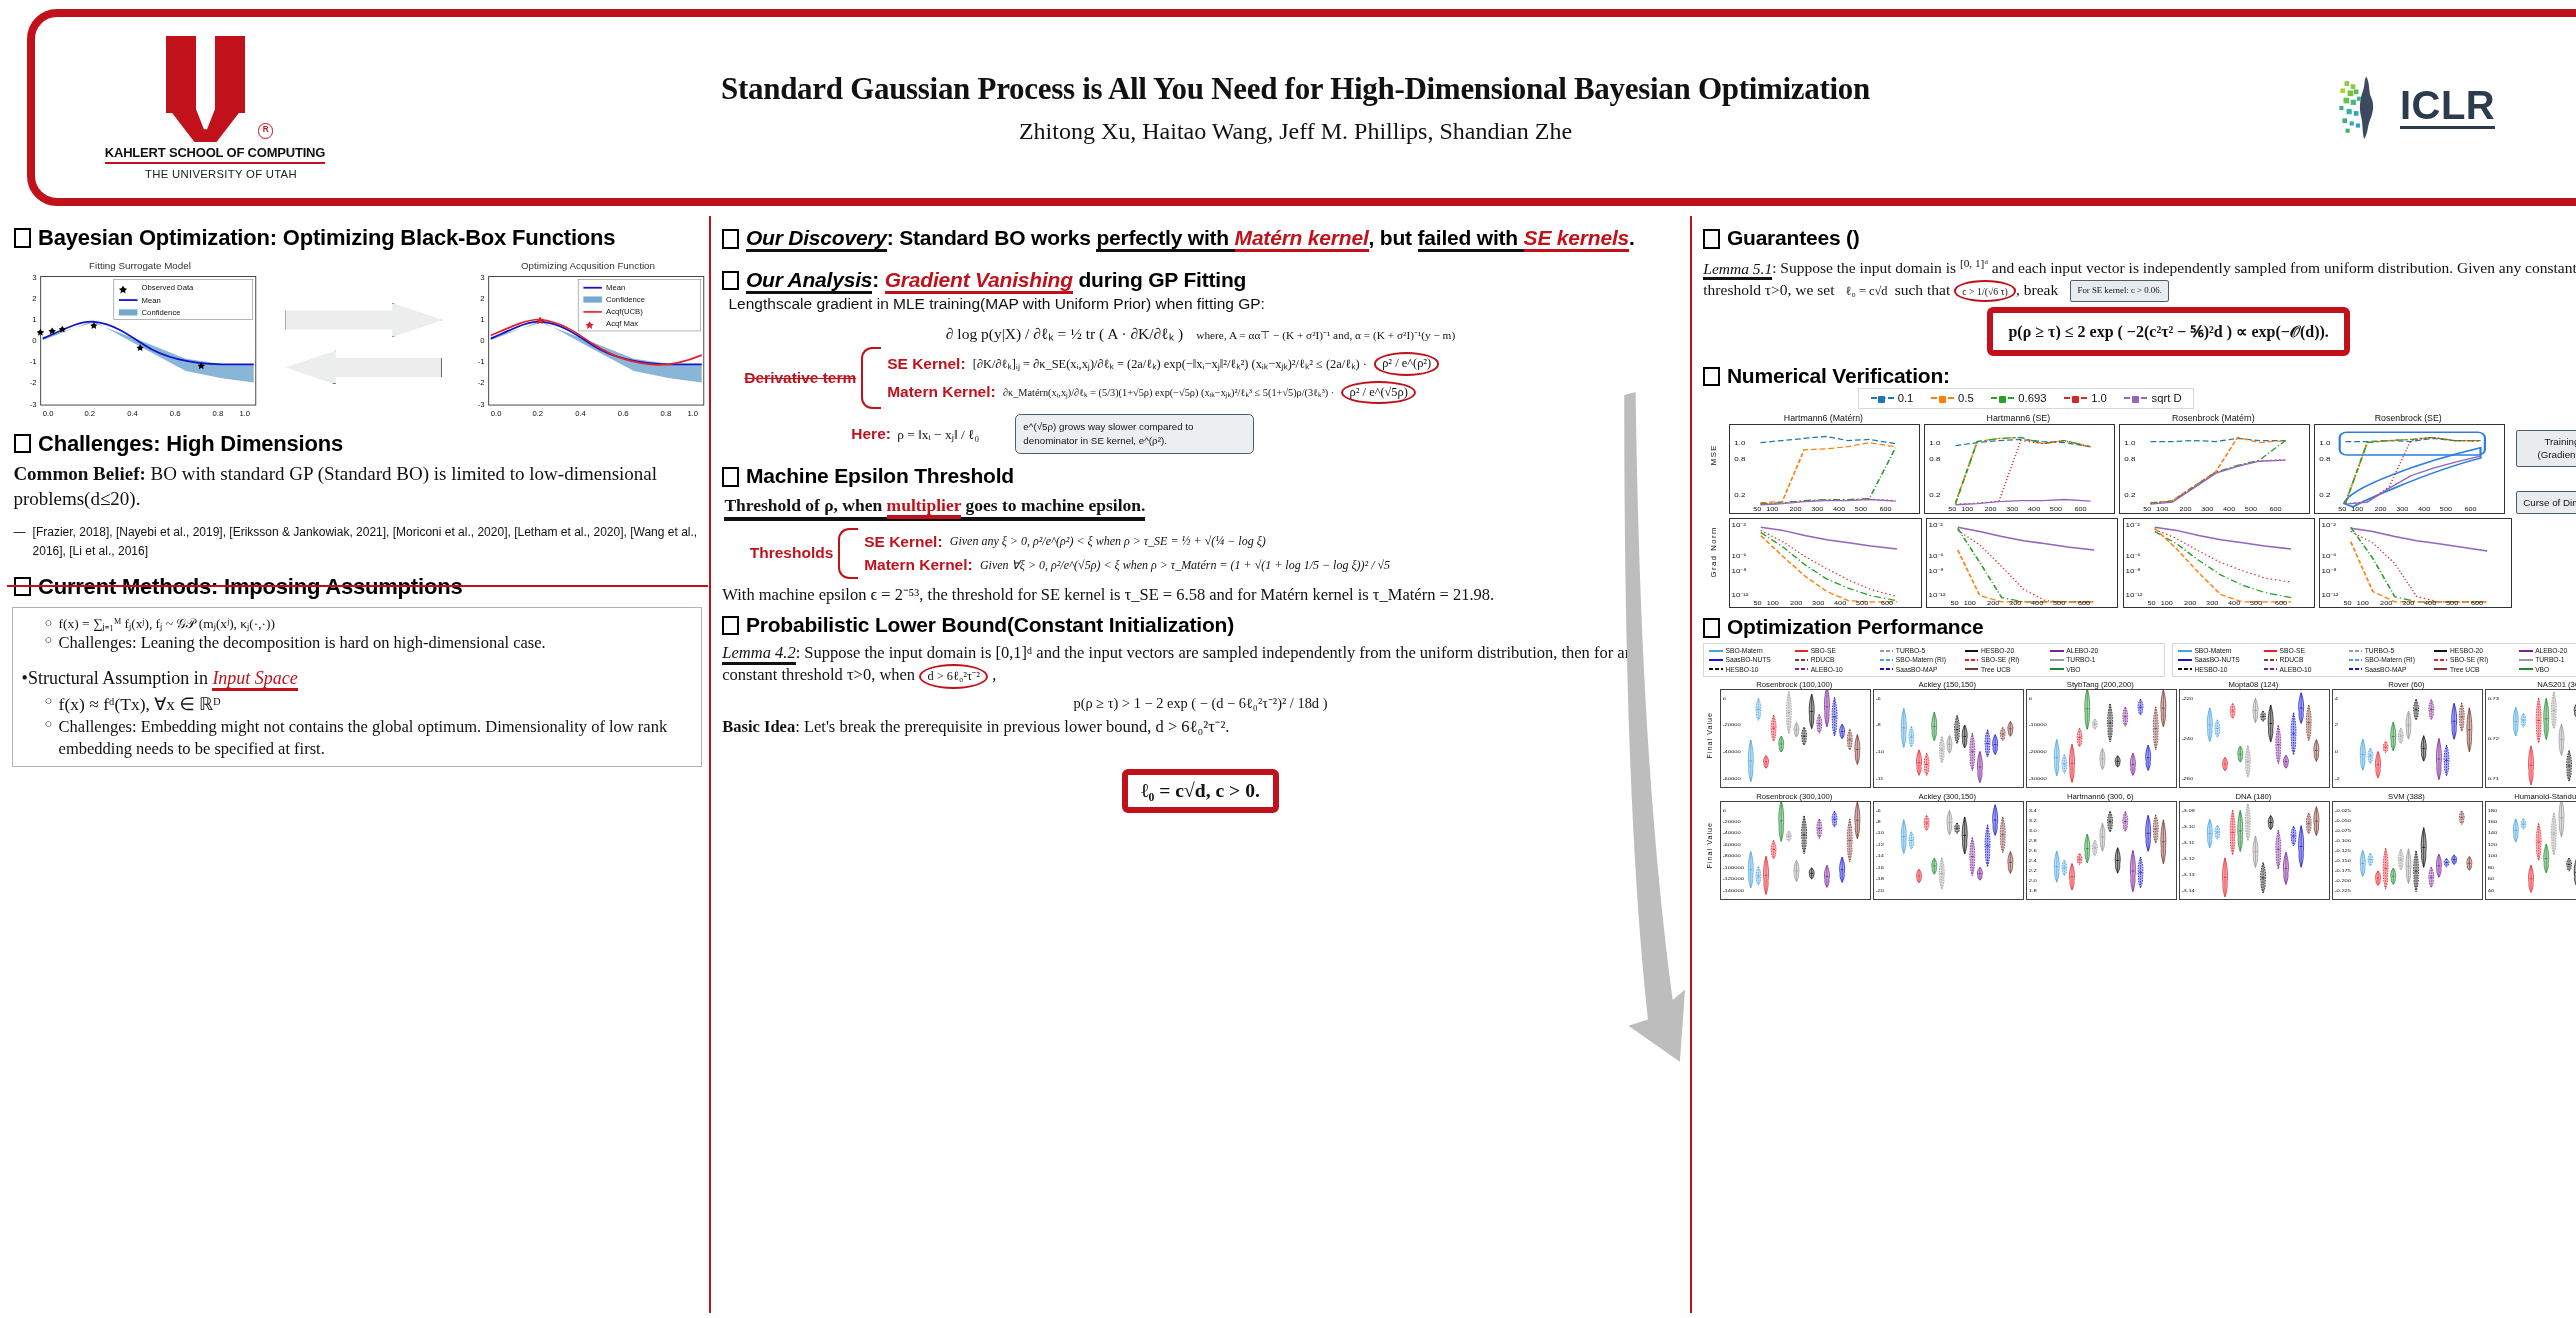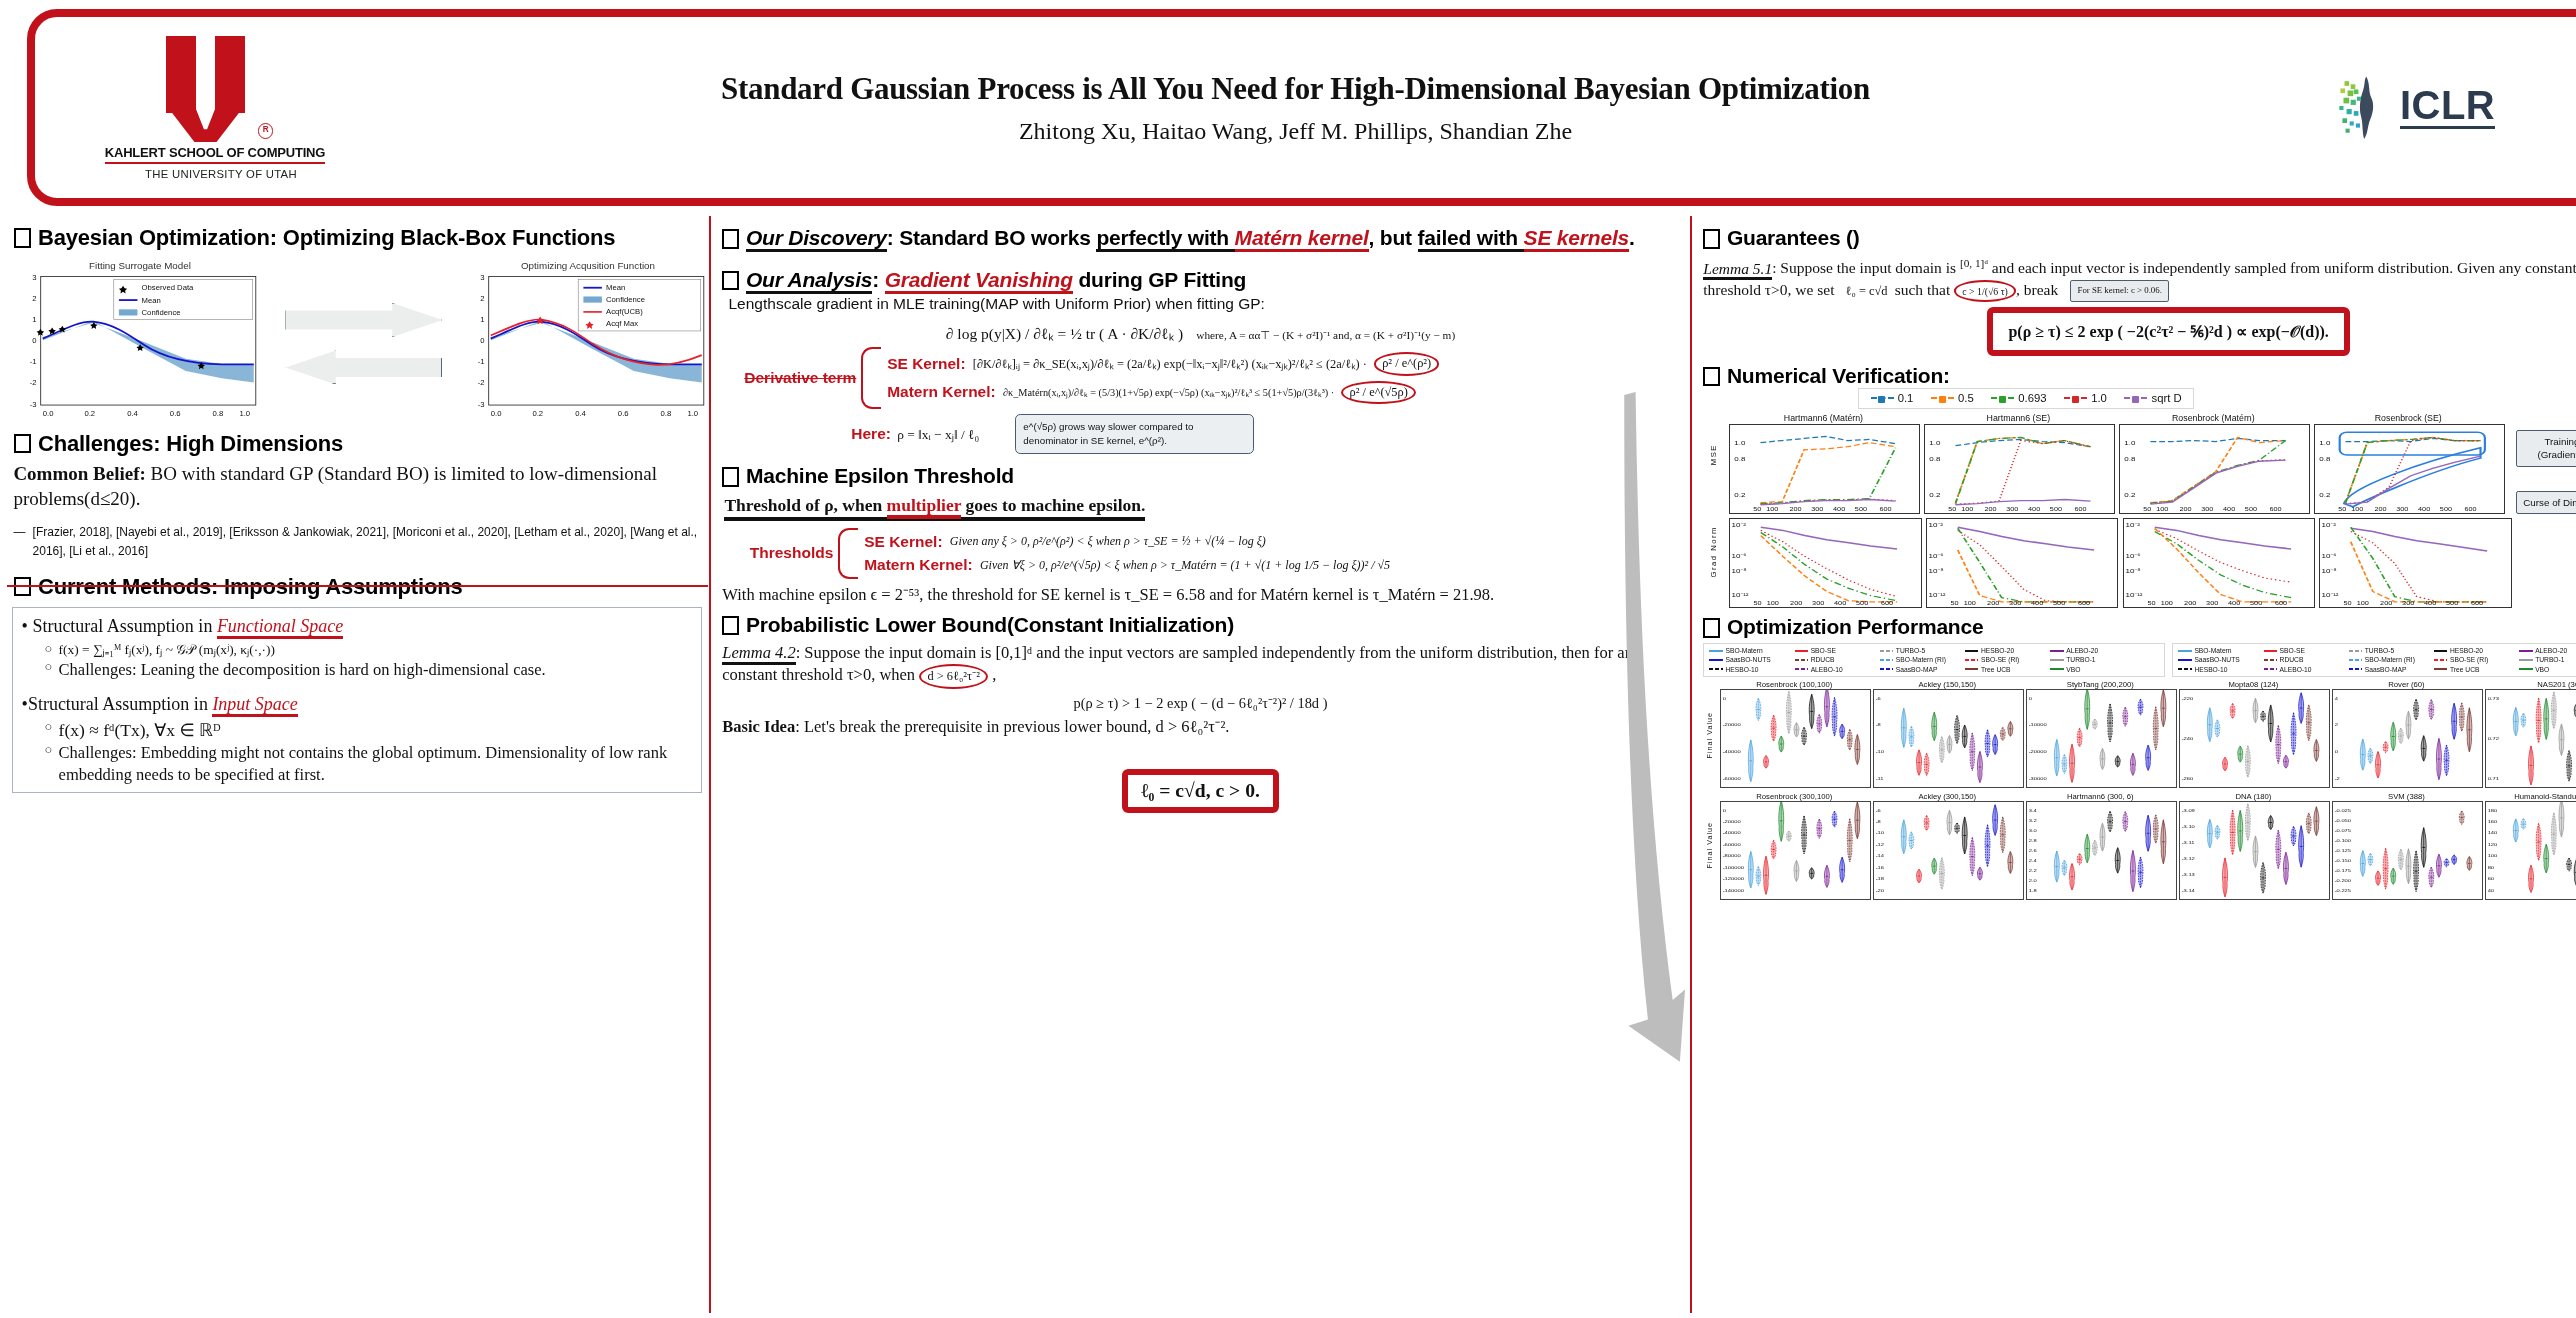--- a/index.html
+++ b/index.html
@@ -270,23 +270,20 @@
       <span class="dash">—</span>
       <span>[Frazier, 2018], [Nayebi et al., 2019], [Eriksson &amp; Jankowiak, 2021], [Moriconi et al., 2020], [Letham et al., 2020], [Wang et al., 2016], [Li et al., 2016]</span>
     </div>
 
     <div class="h2 h2-L" style="margin:13.4px 0 0 7.2px;">
       <span class="bullet"></span>
       <span>Current Methods: Imposing Assumptions</span>
     </div>
 
     <div class="assumpbox">
-      <div class="bl1">
-        • <span>Structural Assumption in </span><span class="u-red it">Functional Space</span>
-      </div>
       <div class="bl2">
         <span class="circ">○</span>
         <span class="eqsm" style="font-family:'Liberation Serif',serif;">f(x) = ∑ⱼ₌₁ᴹ fⱼ(xʲ), fⱼ ~ 𝒢𝒫 (mⱼ(xʲ), κⱼ(·,·))</span>
       </div>
       <div class="bl2">
         <span class="circ">○</span>
         <span>Challenges: Leaning the decomposition is hard on high-dimensional case.</span>
       </div>
       <div style="height:13.4px;"></div>
       <div class="bl1">

